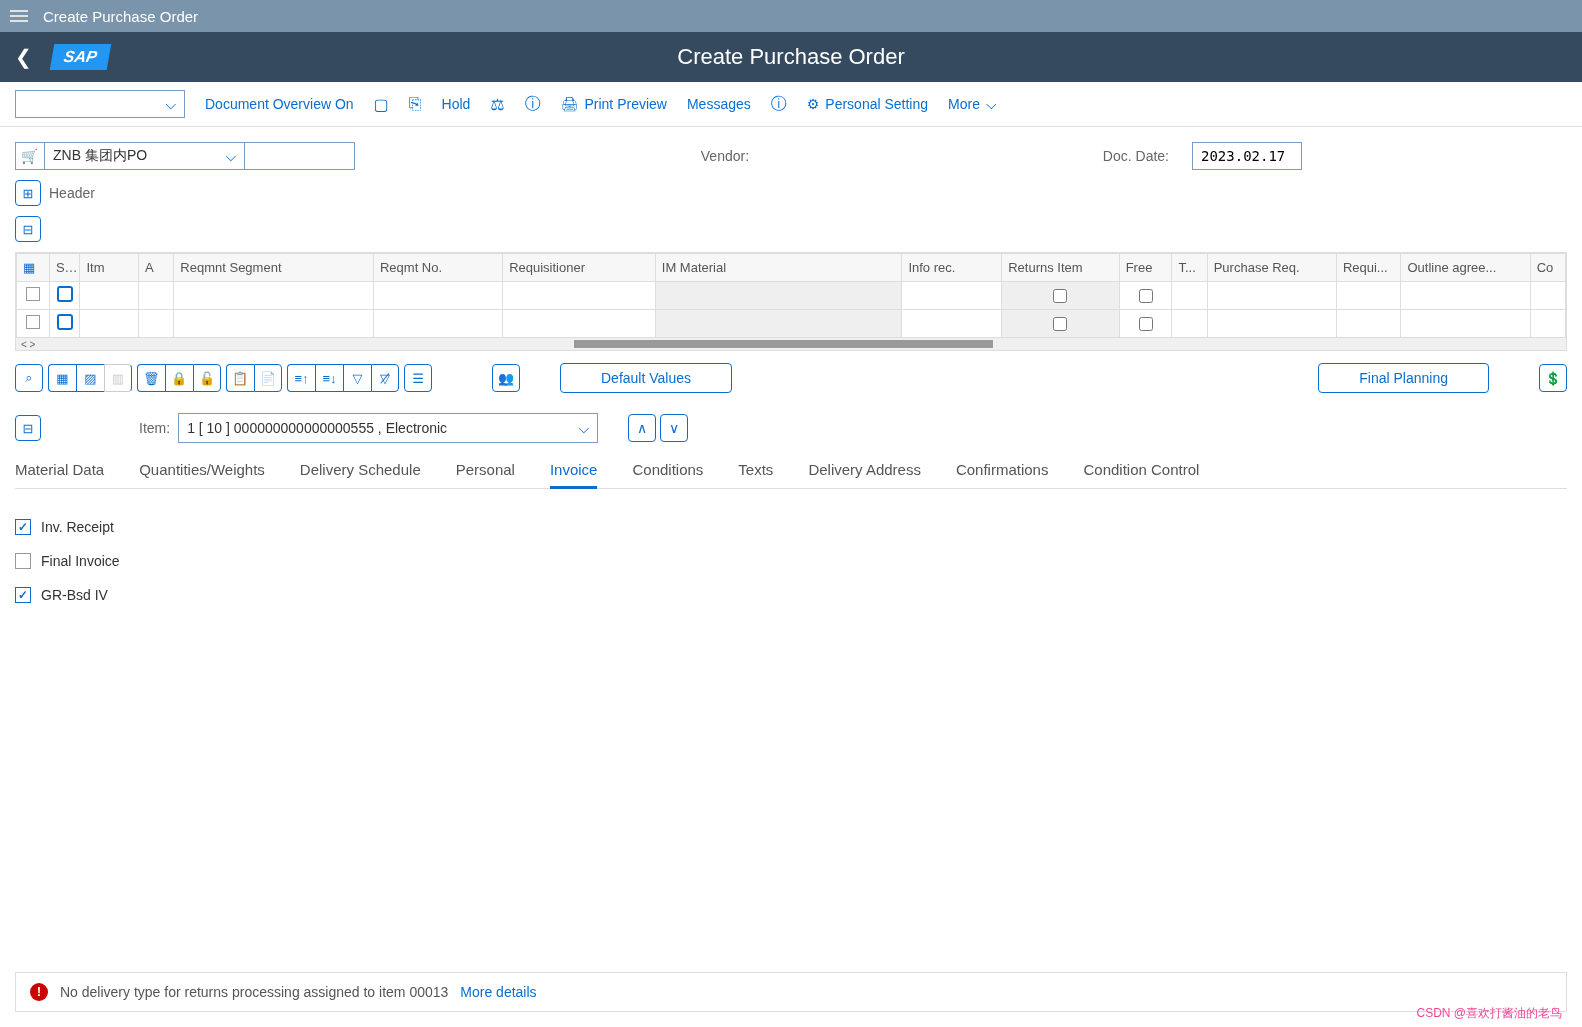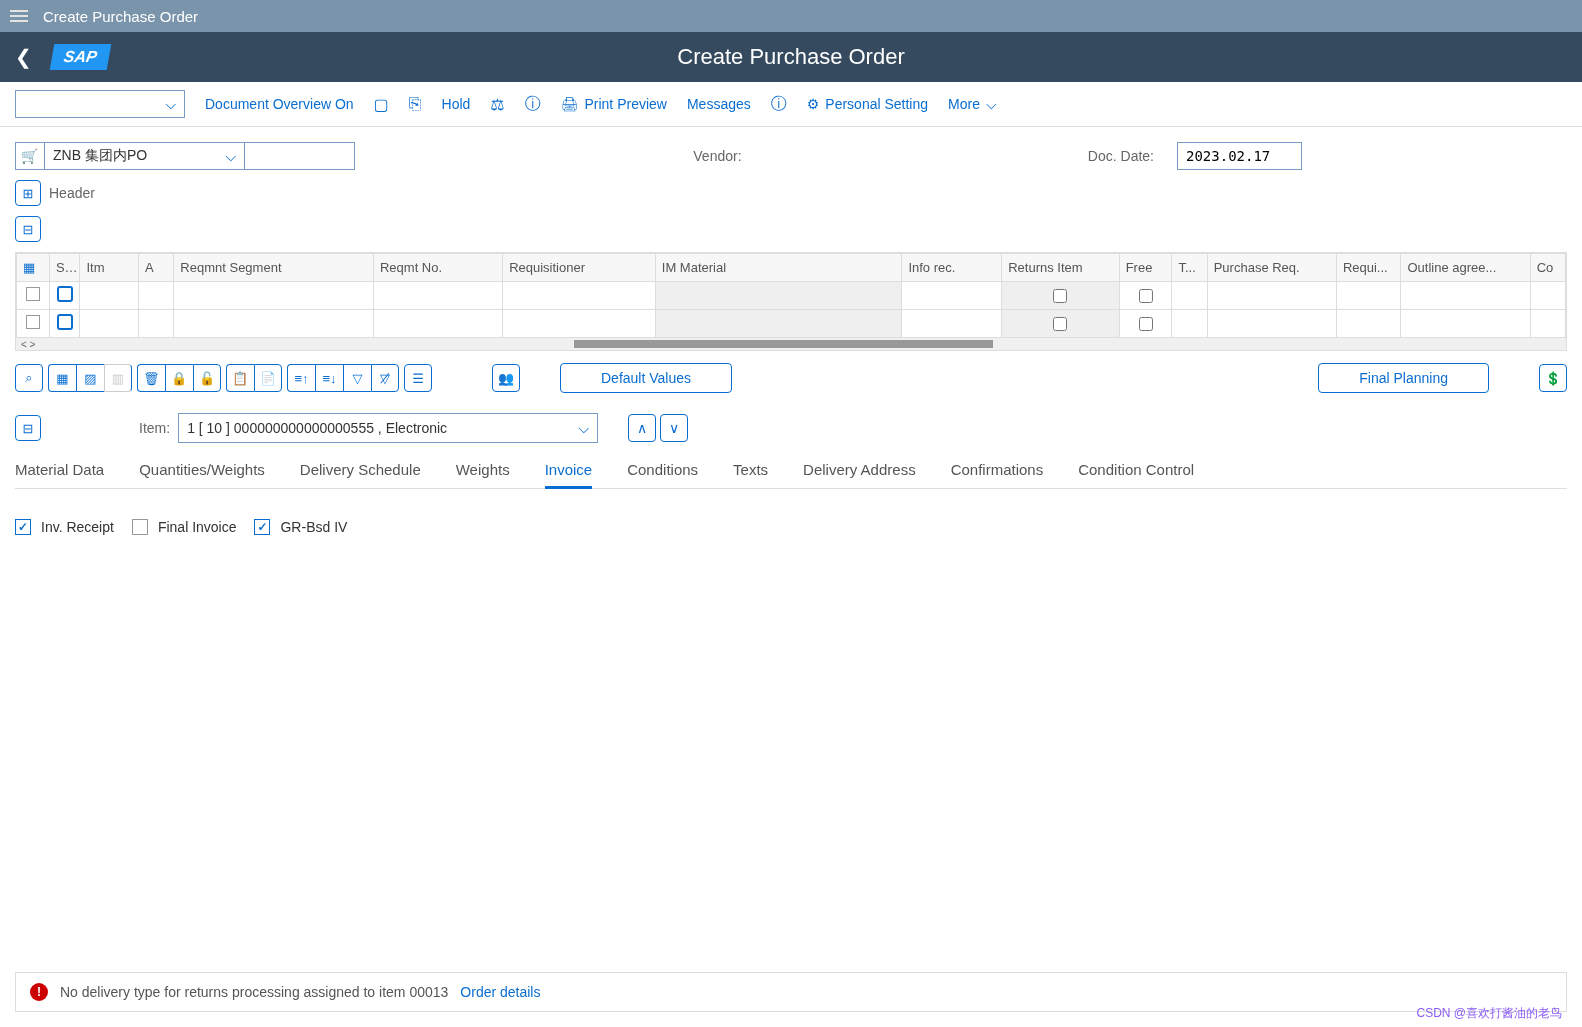--- a/index.html
+++ b/index.html
@@ -53,32 +53,32 @@
 .action-btn { height: 30px; border: 1px solid #0a6ed1; border-radius: 4px; background: #fff; color: #0a6ed1; padding: 0 40px; cursor: pointer; font-size: 14px; }
 .item-detail-row { display: flex; align-items: center; margin: 20px 0 10px; }
 .item-label { color: #666; margin-right: 8px; }
 .item-select { width: 420px; height: 30px; border: 1px solid #7a9bc4; display: flex; align-items: center; padding: 0 8px; justify-content: space-between; cursor: pointer; }
 .nav-btns { display: flex; gap: 4px; margin-left: 30px; }
 .nav-btn { width: 28px; height: 28px; border: 1px solid #0a6ed1; border-radius: 4px; display: flex; align-items: center; justify-content: center; color: #0a6ed1; cursor: pointer; }
 .tabs { display: flex; gap: 35px; border-bottom: 1px solid #ddd; margin-bottom: 20px; }
 .tab { padding: 8px 0; color: #555; cursor: pointer; font-size: 15px; }
 .tab.active { color: #0a6ed1; border-bottom: 3px solid #0a6ed1; margin-bottom: -1px; }
 .invoice-section { padding: 10px 0; display: flex; gap: 200px; }
-.checkbox-group { display: flex; flex-direction: row; gap: 18px; }
+.checkbox-group { display: flex; flex-direction: column; gap: 18px; }
 .checkbox-row { display: flex; align-items: center; gap: 10px; }
 .cbox { width: 16px; height: 16px; border: 1px solid #0a6ed1; display: flex; align-items: center; justify-content: center; cursor: pointer; }
 .cbox.checked::after { content: '✓'; color: #0a6ed1; font-size: 12px; font-weight: bold; }
 .cbox.unchecked { border-color: #999; }
 .tax-group { display: flex; align-items: center; gap: 10px; }
 .tax-input { width: 30px; height: 28px; border: 1px solid #7a9bc4; }
 .status-bar { position: fixed; bottom: 15px; left: 15px; right: 15px; border: 1px solid #ddd; padding: 10px 14px; display: flex; align-items: center; gap: 12px; background: #fff; }
 .error-icon { width: 18px; height: 18px; border-radius: 50%; background: #c00; color: #fff; display: flex; align-items: center; justify-content: center; font-size: 12px; font-weight: bold; }
 .status-text { color: #555; }
 .view-details { color: #0a6ed1; cursor: pointer; }
-.watermark { position: fixed; bottom: 5px; right: 20px; color: #8b5cf6; font-size: 12px; }
+.watermark { position: fixed; bottom: 5px; right: 20px; color: #ec4899; font-size: 12px; }
 .settings-icon-th { width: 14px; height: 14px; display: inline-block; color: #0a6ed1; }
 </style>
 </head>
 <body>
 
 <div class="top-nav">
   <div class="hamburger">
       <span></span>
       <span></span>
       <span></span>
@@ -125,21 +125,21 @@
       <div class="po-select">
           <span>ZNB 集团内PO</span>
           <span class="chevron-down">⌵</span>
         </div>
       <input class="po-input" style="">
     </div>
     <div class="spacer"></div>
     <span class="field-label">Vendor:</span>
     <div class="spacer"></div>
     <span class="field-label">Doc. Date:</span>
-    <input class="field-input" style="width: 125px;" value="2023.02.17">
+    <input class="field-input" style="width: 110px;" value="2023.02.17">
     <div style="width:250px"></div>
   </div>
 
   <div class="header-row">
     <div class="expand-btn">⊞</div>
     <span class="header-label">Header</span>
   </div>
   <div class="header-row">
     <div class="expand-btn">⊟</div>
   </div>
@@ -281,21 +281,21 @@
     <div class="nav-btns">
       <div class="nav-btn">∧</div>
       <div class="nav-btn">∨</div>
     </div>
   </div>
 
   <div class="tabs">
     <div class="tab">Material Data</div>
     <div class="tab">Quantities/Weights</div>
     <div class="tab">Delivery Schedule</div>
-    <div class="tab">Weights</div>
+    <div class="tab">Personal</div>
     <div class="tab active">Invoice</div>
     <div class="tab">Conditions</div>
     <div class="tab">Texts</div>
     <div class="tab">Delivery Address</div>
     <div class="tab">Confirmations</div>
     <div class="tab">Condition Control</div>
   </div>
 
   <div class="invoice-section">
     <div class="checkbox-group">
@@ -311,16 +311,16 @@
         <div class="cbox checked"></div>
         <span>GR-Bsd IV</span>
       </div>
     </div>
   </div>
 </div>
 
 <div class="status-bar">
   <div class="error-icon">!</div>
   <span class="status-text">No delivery type for returns processing assigned to item 00013</span>
-  <span class="view-details">Order details</span>
+  <span class="view-details">More details</span>
 </div>
 
 <div class="watermark">CSDN @喜欢打酱油的老鸟</div>
 
 </body></html>

